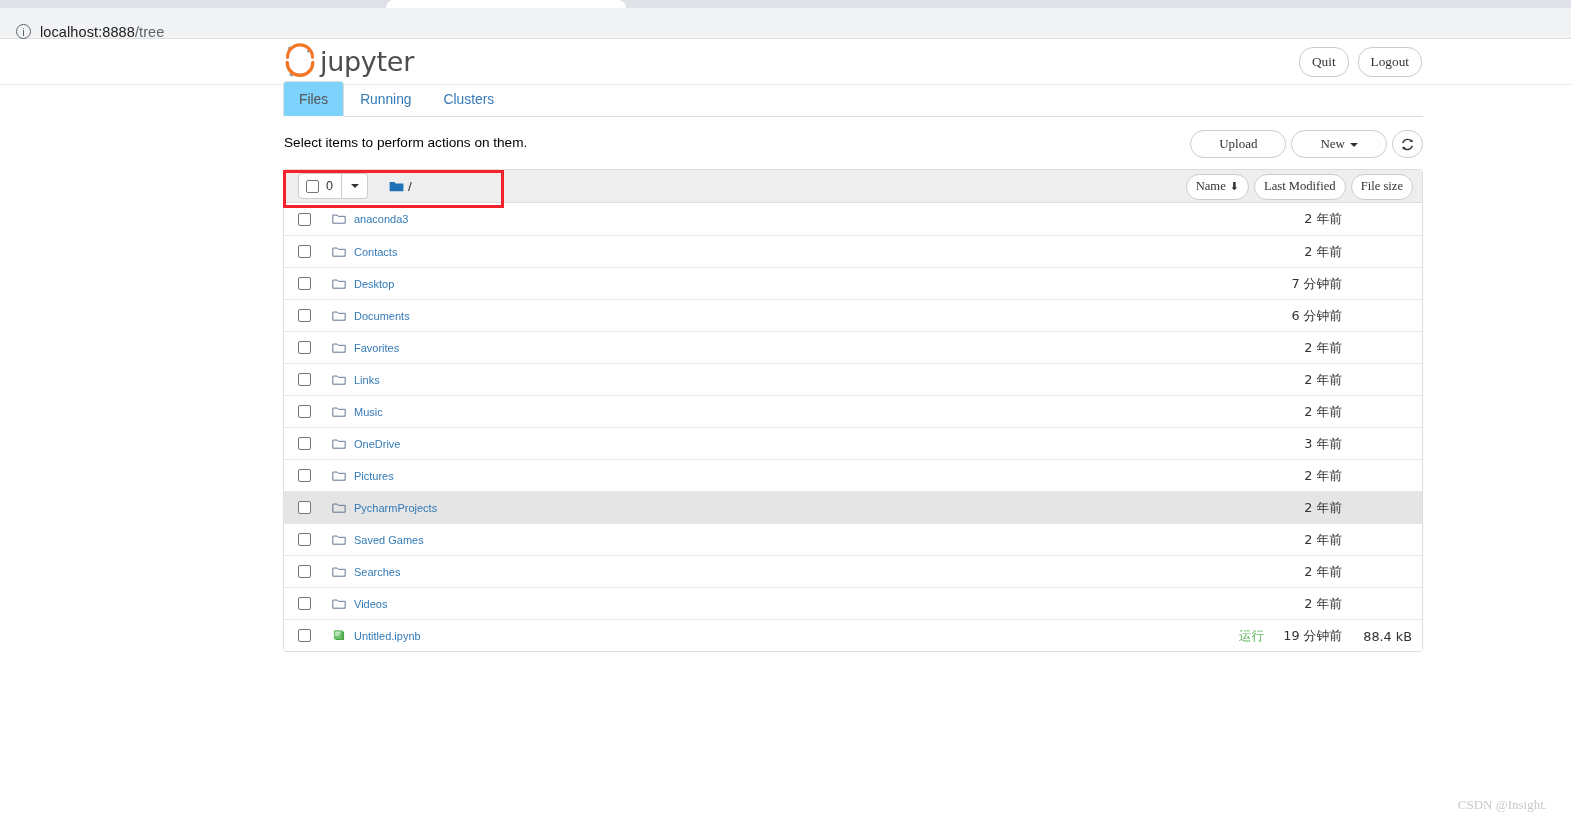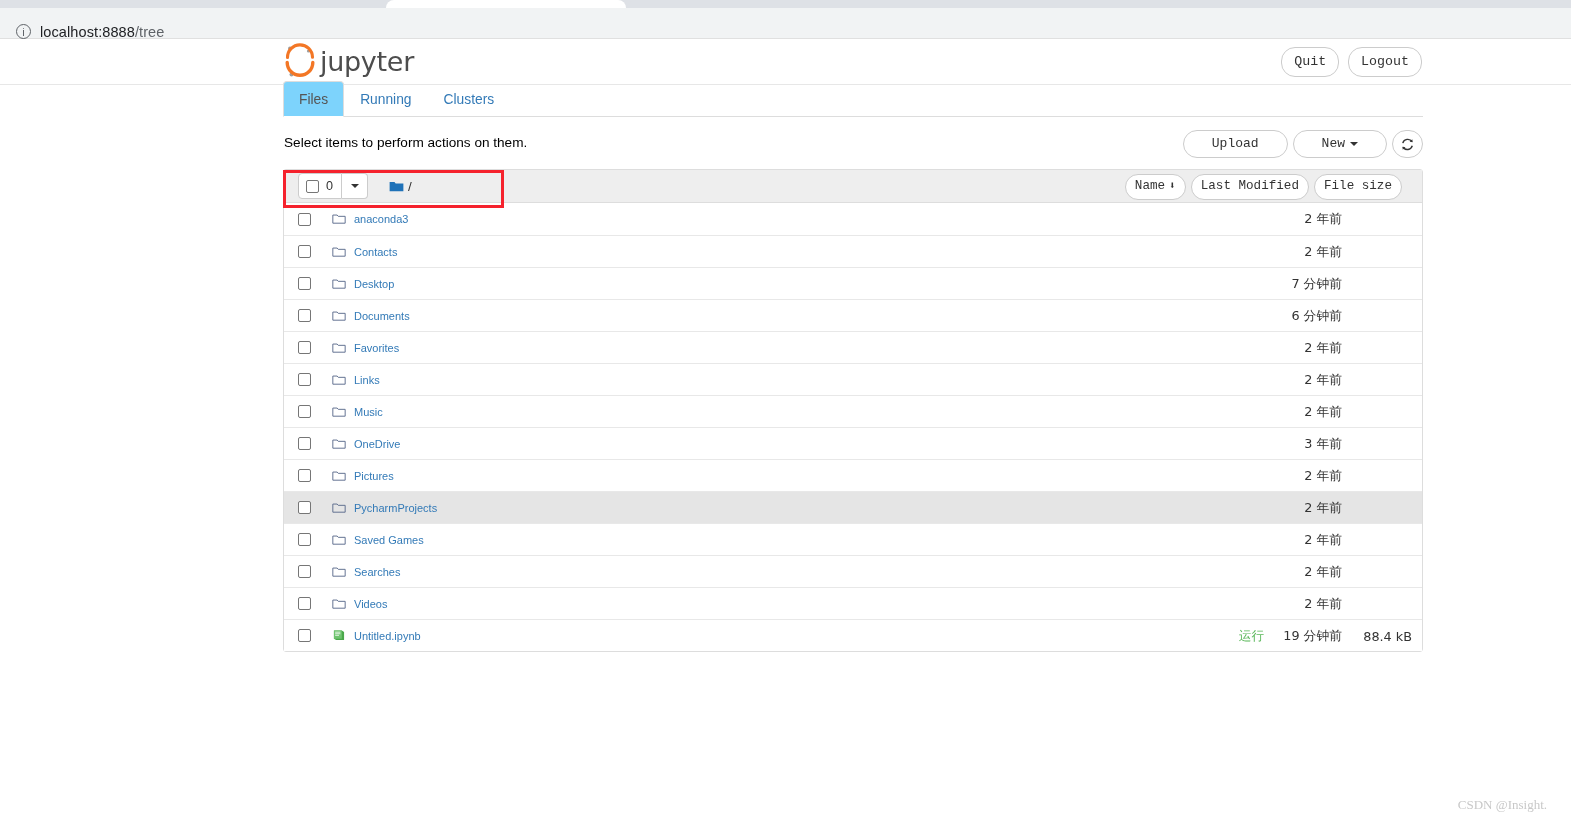--- a/index.html
+++ b/index.html
@@ -84,21 +84,21 @@
   .header-buttons {
     position: absolute; right: 149px; top: 7px;
     display: flex; gap: 9px;
   }
   .btn {
     background: #ffffff;
     border: 1px solid #cccccc;
     border-radius: 14px;
     font-size: 13.3px;
     color: #333333;
-    font-family: Liberation Mono, monospace;
+    font-family: Liberation Serif, serif;
     line-height: 1;
     cursor: pointer;
   }
   .btn-hdr { padding: 7px 12px 8px; }
 
   
   .container {
     position: absolute; top: 86px; left: 283px;
     width: 1140px;
   }
@@ -202,21 +202,21 @@
     display: flex; align-items: center; justify-content: center;
     cursor: pointer;
   }
   .breadcrumb-path {
     display: flex; align-items: center;
     gap: 4px;
     margin-left: 21px;
   }
   .crumb-slash { font-size: 13.5px; color: #333333; }
   .head-right {
-    position: absolute; right: 20px; top: 4px;
+    position: absolute; right: 9px; top: 4px;
     display: flex; gap: 5px;
   }
   .btn-sort { padding: 5px 9px 6px; font-size: 12.6px; }
   .arrow-down {
     display: inline-block; margin-left: 4px;
     font-size: 11px; color: #333333;
   }
 
   
   .file-row {

